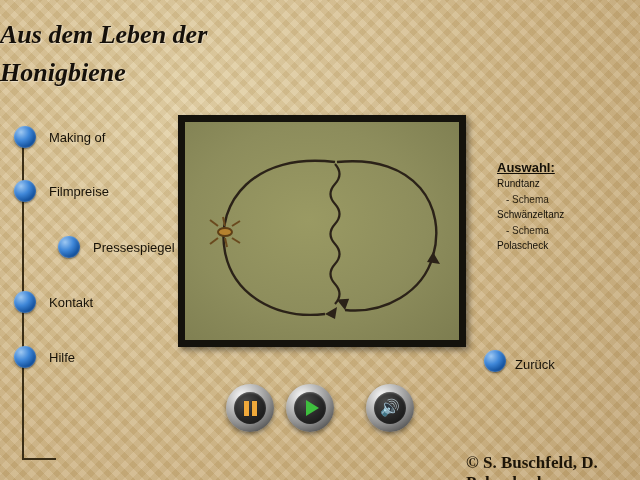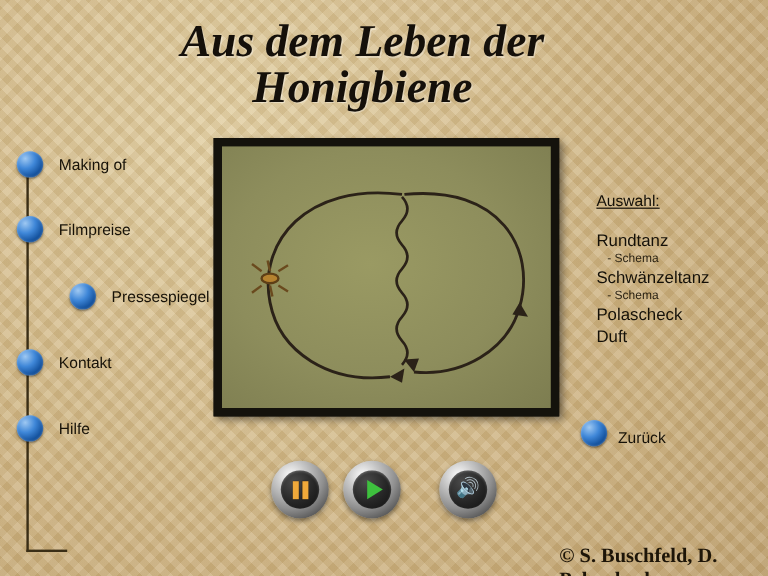--- a/index.html
+++ b/index.html
@@ -20,25 +20,25 @@
       radial-gradient(circle at 30% 25%, #e2cfa2 0%, #cdb280 60%, #bfa271 100%);
     color: #1a1208;
   }
 
   
   #title {
     position: absolute;
     top: 16px;
     left: 0;
     width: 604px;
-    text-align: center;
+    text-align: left;
     font-family: "Liberation Serif", serif;
     font-style: italic;
     font-weight: bold;
-    font-size: 38px;
+    font-size: 26px;
     line-height: 38px;
     color: #15100a;
     text-shadow: 1px 1px 0 rgba(255,255,255,0.35);
   }
   #title .l2 { display: block; }
 
   
   .menu-rail {
     position: absolute;
     left: 22px;
@@ -99,27 +99,26 @@
 
   
   #auswahl {
     position: absolute;
     left: 497px;
     top: 160px;
     width: 136px;
   }
   #auswahl .head {
     font-size: 13px;
-    font-weight: normal;
+    font-weight: bold;
     text-decoration: underline;
-    margin-bottom: 16px;
     color: #141008;
   }
   .sel-item {
-    font-size: 14px;
+    font-size: 10px;
     line-height: 18px;
     color: #141008;
   }
   .sel-sub {
     font-size: 10px;
     line-height: 13px;
     padding-left: 9px;
     color: #2b2314;
   }
 
@@ -262,21 +261,20 @@
   <div id="auswahl">
     <div class="head">Auswahl:</div>
 
     <div class="sel-item">Rundtanz</div>
     <div class="sel-sub">- Schema</div>
 
     <div class="sel-item">Schwänzeltanz</div>
     <div class="sel-sub">- Schema</div>
 
     <div class="sel-item">Polascheck</div>
-    <div class="sel-item">Duft</div>
   </div>
 
   <div id="zurueck">
     <span class="bullet"></span>
     <span class="menu-label">Zurück</span>
   </div>
 
   <div class="transport" id="btn-pause">
     <div class="inner">
       <span class="pause-glyph">

